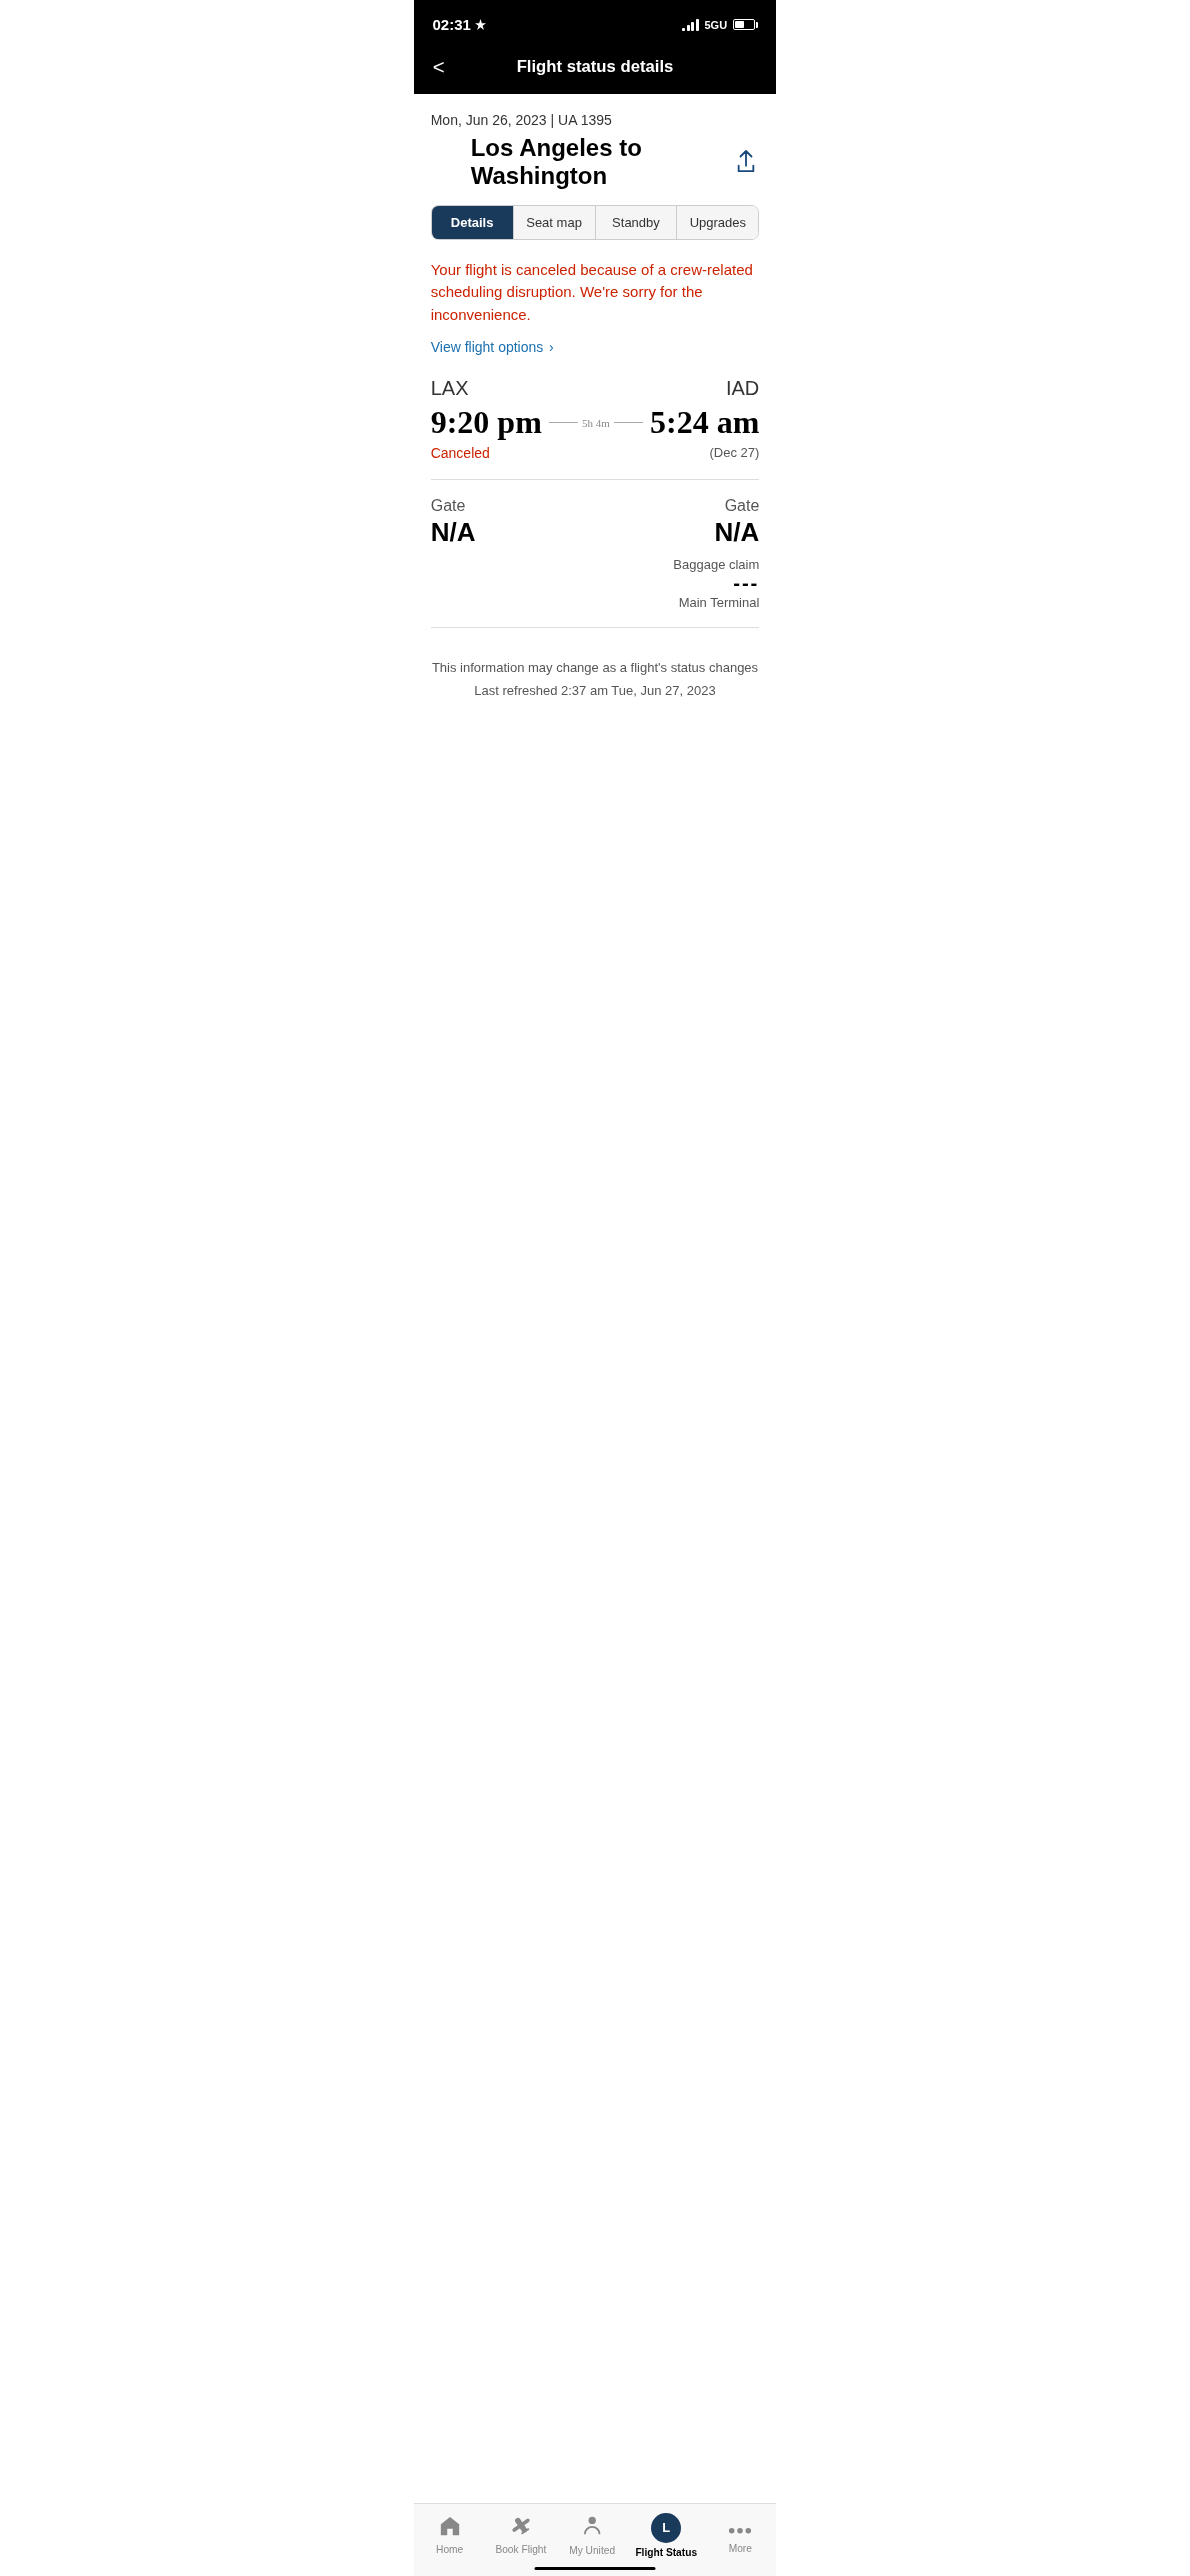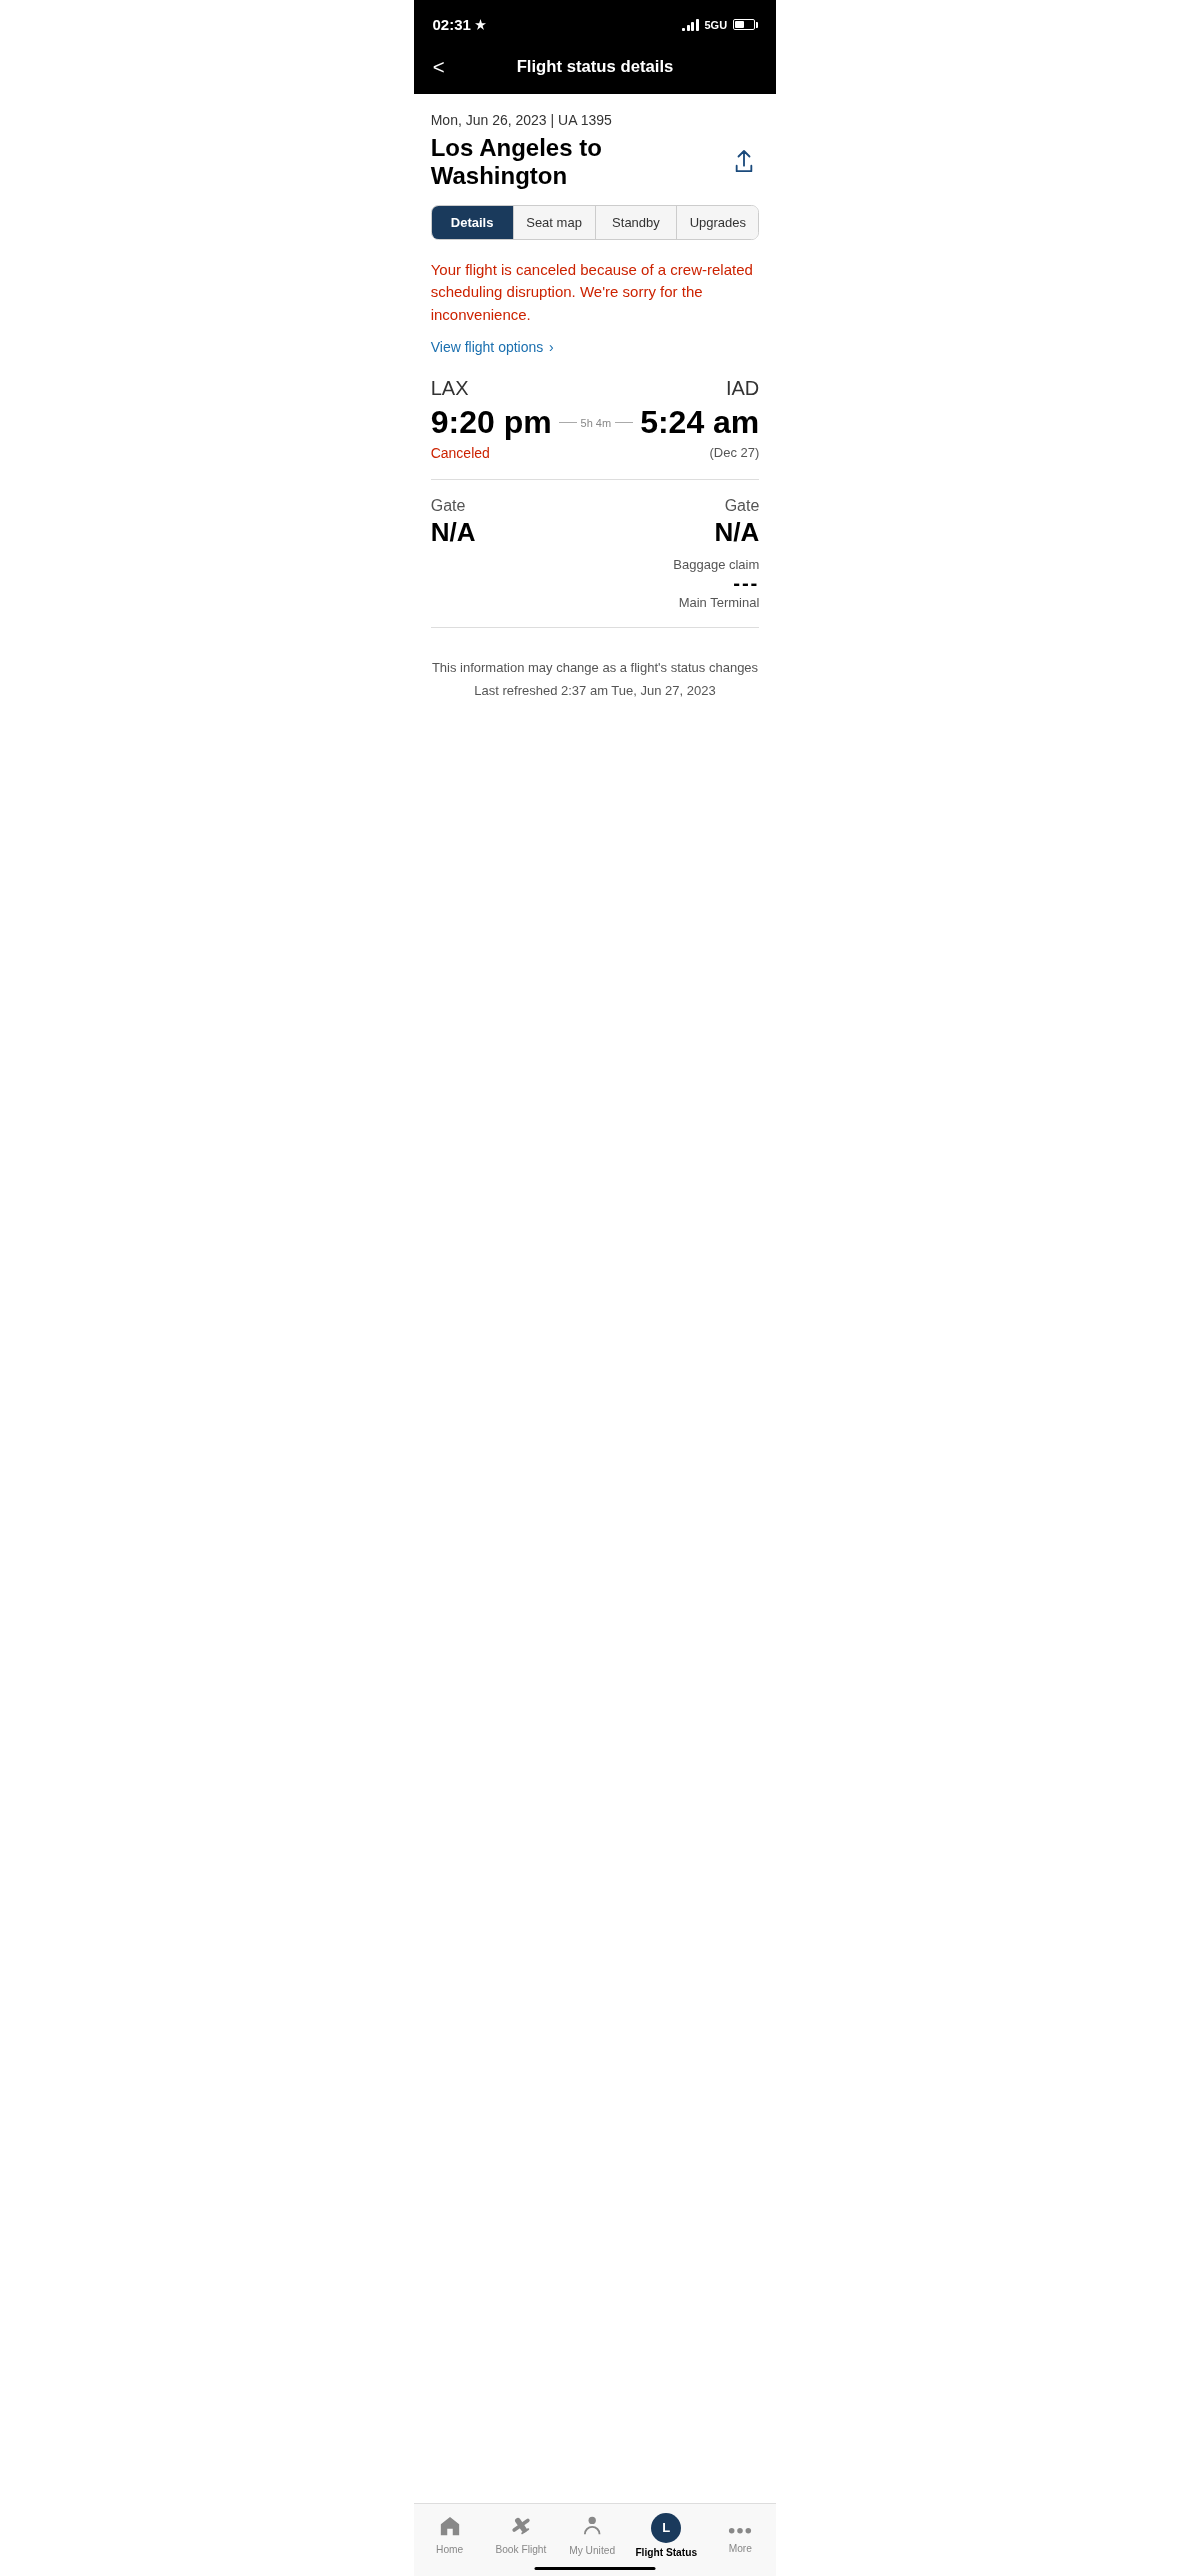--- a/index.html
+++ b/index.html
@@ -110,20 +110,21 @@
       font-size: 14px;
       color: #333;
       margin-bottom: 5.6px;
     }
 
     .flight-route-row {
       display: flex;
       align-items: center;
       justify-content: space-between;
       margin-bottom: 15px;
+      margin-left: 40px;
     }
 
     .flight-route {
       font-size: 24px;
       font-weight: 700;
       color: #000;
     }
 
     .share-btn {
       width: 33px;
@@ -195,20 +196,21 @@
       color: #333;
       font-weight: 500;
     }
     .airport-code.right { text-align: right; }
 
     .times-row {
       display: flex;
       align-items: center;
       justify-content: space-between;
       gap: 7.4px;
+      font-family: Liberation Serif, serif;
     }
     .dep-time {
       font-size: 32px;
       font-weight: 700;
       color: #000;
       white-space: nowrap;
     }
     .arr-time {
       font-size: 32px;
       font-weight: 700;

